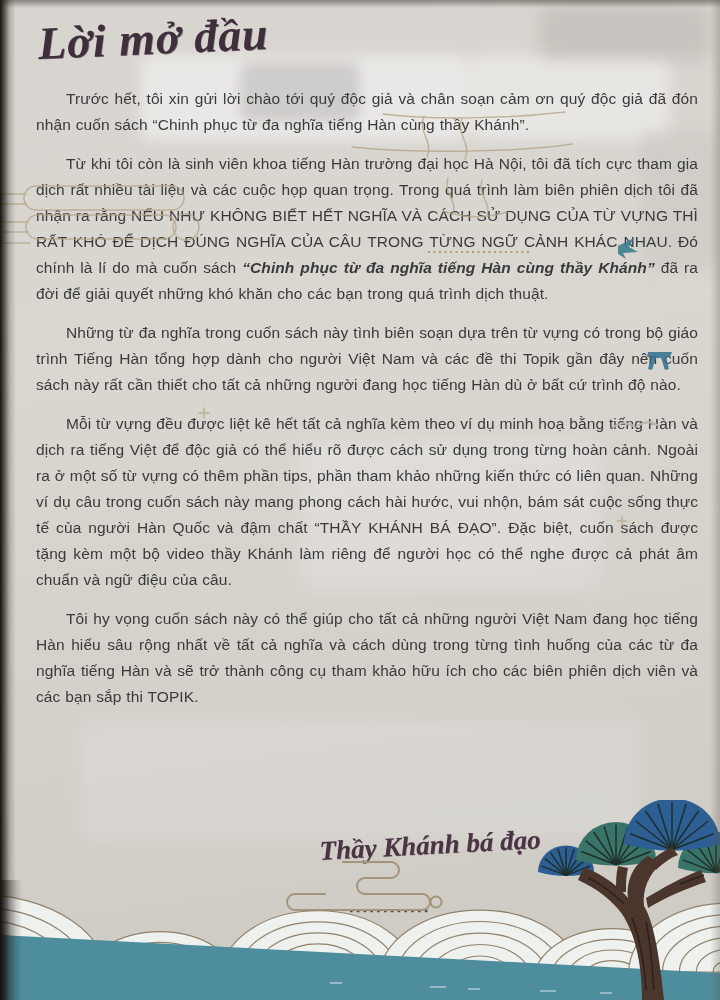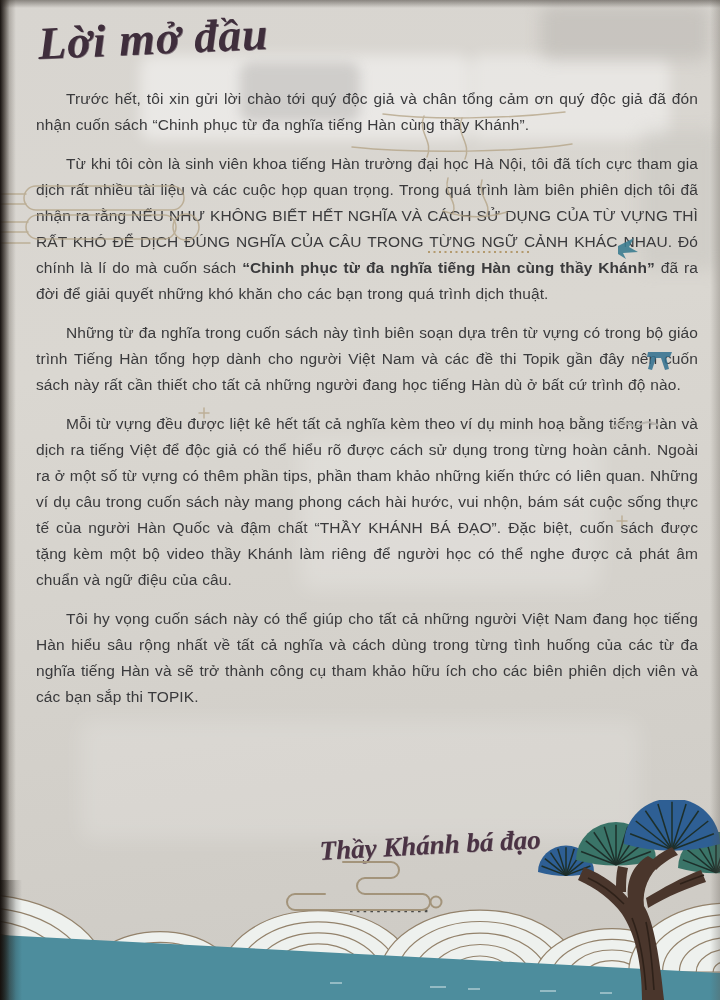--- a/index.html
+++ b/index.html
@@ -32,21 +32,21 @@
     font-family:"Liberation Serif",serif;font-style:italic;font-weight:bold;
     font-size:46px;color:var(--ink,#3f2e3c);transform:rotate(-2.5deg);
     letter-spacing:1px;text-shadow:0.6px 0.6px 0 rgba(63,46,60,.55);
   }
   .content{position:absolute;left:36px;right:22px;top:86px;}
   .content p{
     margin:0 0 13px 0;text-align:justify;text-indent:30px;
     font-size:15.5px;line-height:26px;color:#3a3a3c;
     letter-spacing:.1px;word-spacing:.4px;
   }
-  .bi{font-weight:bold;}
+  .bi{font-weight:bold;font-style:italic;}
   .signature{
     position:absolute;left:300px;top:830px;width:260px;text-align:center;margin:0;
     font-family:"Liberation Serif",serif;font-style:italic;font-weight:bold;
     font-size:27px;color:#4a3344;transform:rotate(-3deg);
     text-shadow:.5px .5px 0 rgba(74,51,68,.5);
   }
   svg{position:absolute;pointer-events:none;}
   .annot{left:0;top:0;}
   .cloud-deco{left:283px;top:858px;}
   .waves{left:0;bottom:0;}
@@ -61,21 +61,21 @@
   <div class="wm wm2"></div>
   <div class="wm wm3"></div>
   <div class="wm wm4"></div>
   <div class="wm wm5"></div>
   <div class="wm wm6"></div>
   <div class="wm wm7"></div>
 
   <h1 class="title">Lời mở đầu</h1>
 
   <div class="content">
-    <p><span>Trước hết, tôi xin gửi lời chào tới quý độc giả và chân tổng cảm ơn quý độc giả đã đón nhận cuốn sách “Chinh phục từ đa nghĩa tiếng Hàn cùng thầy Khánh”.</span></p>
+    <p><span>Trước hết, tôi xin gửi lời chào tới quý độc giả và chân soạn cảm ơn quý độc giả đã đón nhận cuốn sách “Chinh phục từ đa nghĩa tiếng Hàn cùng thầy Khánh”.</span></p>
     <p><span>Từ khi tôi còn là sinh viên khoa tiếng Hàn trường đại học Hà Nội, tôi đã tích cực tham gia dịch rất nhiều tài liệu và các cuộc họp quan trọng. Trong quá trình làm biên phiên dịch tôi đã nhận ra rằng NẾU NHƯ KHÔNG BIẾT HẾT NGHĨA VÀ CÁCH SỬ DỤNG CỦA TỪ VỰNG THÌ RẤT KHÓ ĐỂ DỊCH ĐÚNG NGHĨA CỦA CÂU TRONG TỪNG NGỮ CẢNH KHÁC NHAU. Đó chính là lí do mà cuốn sách </span><span class="bi">“Chinh phục từ đa nghĩa tiếng Hàn cùng thầy Khánh”</span><span> đã ra đời để giải quyết những khó khăn cho các bạn trong quá trình dịch thuật.</span></p>
     <p><span>Những từ đa nghĩa trong cuốn sách này tình biên soạn dựa trên từ vựng có trong bộ giáo trình Tiếng Hàn tổng hợp dành cho người Việt Nam và các đề thi Topik gần đây nên cuốn sách này rất cần thiết cho tất cả những người đang học tiếng Hàn dù ở bất cứ trình độ nào.</span></p>
     <p><span>Mỗi từ vựng đều được liệt kê hết tất cả nghĩa kèm theo ví dụ minh hoạ bằng tiếng Hàn và dịch ra tiếng Việt để độc giả có thể hiểu rõ được cách sử dụng trong từng hoàn cảnh. Ngoài ra ở một số từ vựng có thêm phần tips, phần tham khảo những kiến thức có liên quan. Những ví dụ câu trong cuốn sách này mang phong cách hài hước, vui nhộn, bám sát cuộc sống thực tế của người Hàn Quốc và đậm chất “THẦY KHÁNH BÁ ĐẠO”. Đặc biệt, cuốn sách được tặng kèm một bộ video thầy Khánh làm riêng để người học có thể nghe được cả phát âm chuẩn và ngữ điệu của câu.</span></p>
     <p><span>Tôi hy vọng cuốn sách này có thể giúp cho tất cả những người Việt Nam đang học tiếng Hàn hiểu sâu rộng nhất về tất cả nghĩa và cách dùng trong từng tình huống của các từ đa nghĩa tiếng Hàn và sẽ trở thành công cụ tham khảo hữu ích cho các biên phiên dịch viên và các bạn sắp thi TOPIK.</span></p>
   </div>
 
   <svg class="annot" width="720" height="1000" viewBox="0 0 720 1000">
     <g stroke="#b3a284" stroke-width="1.5" fill="none" opacity="0.75" stroke-linecap="round">
       <path d="M383 114 C 430 120, 505 119, 565 112"></path>
       <path d="M424 116 C 417 132, 434 141, 427 157"></path>

